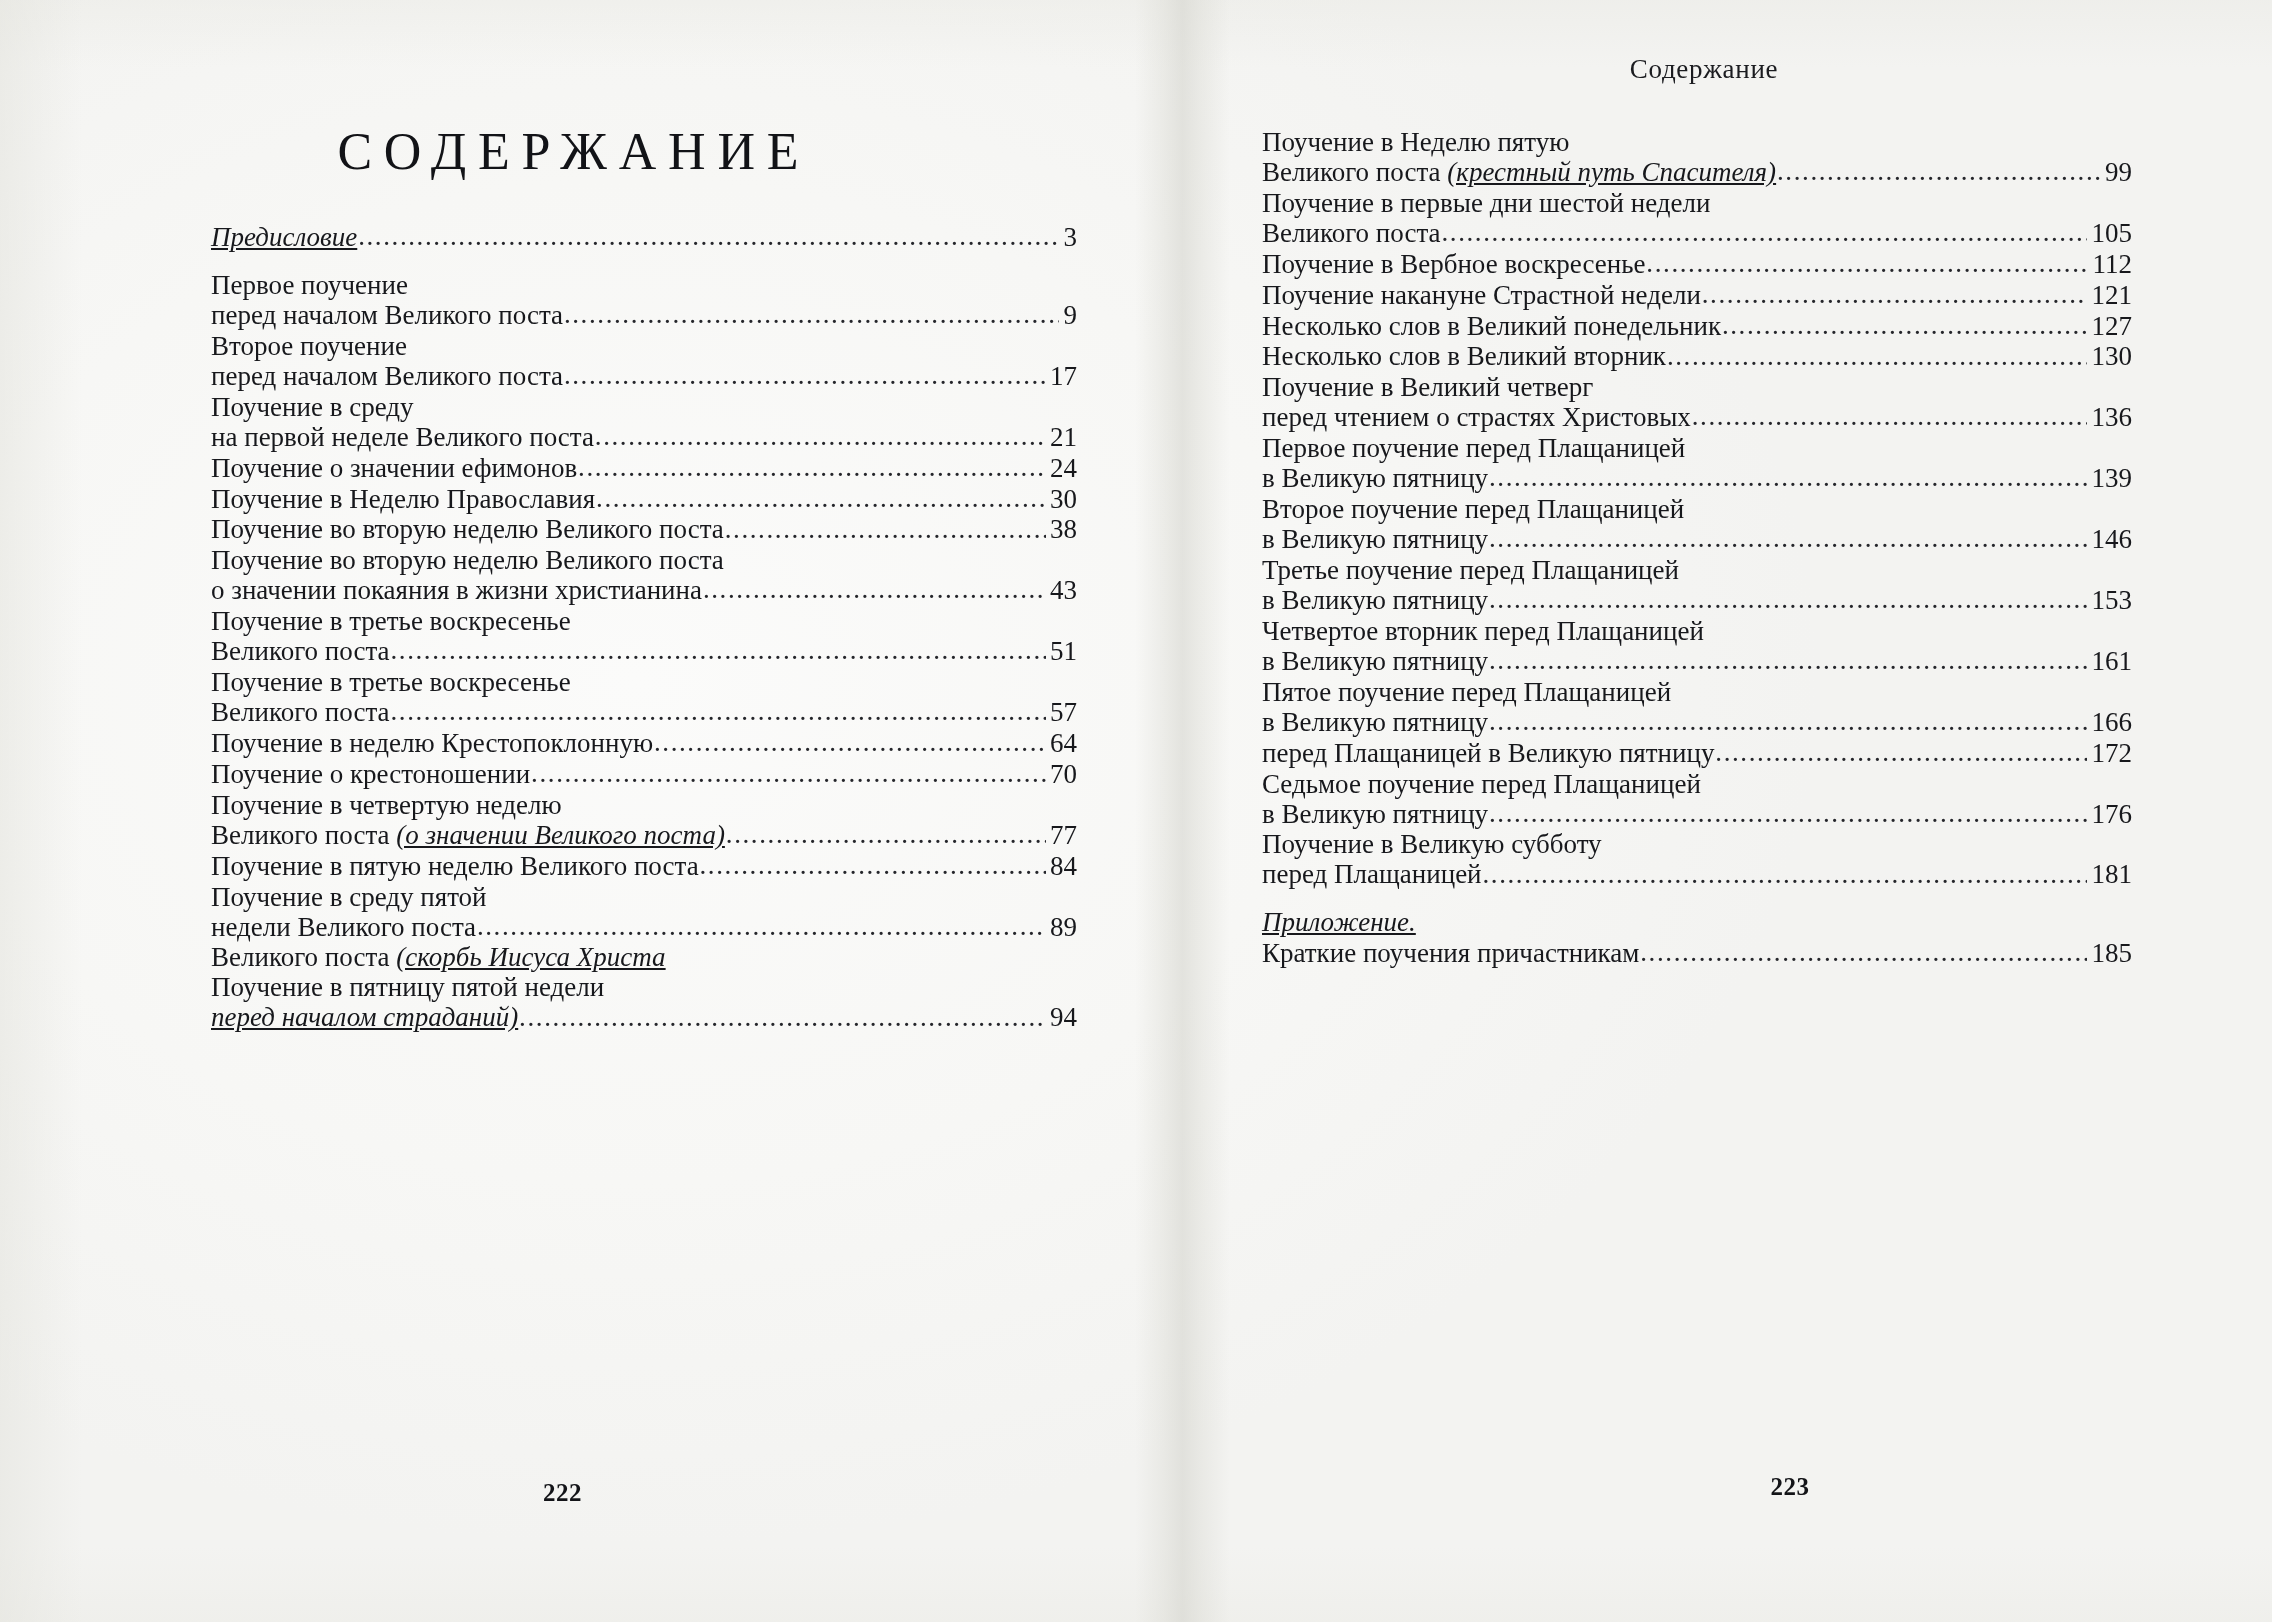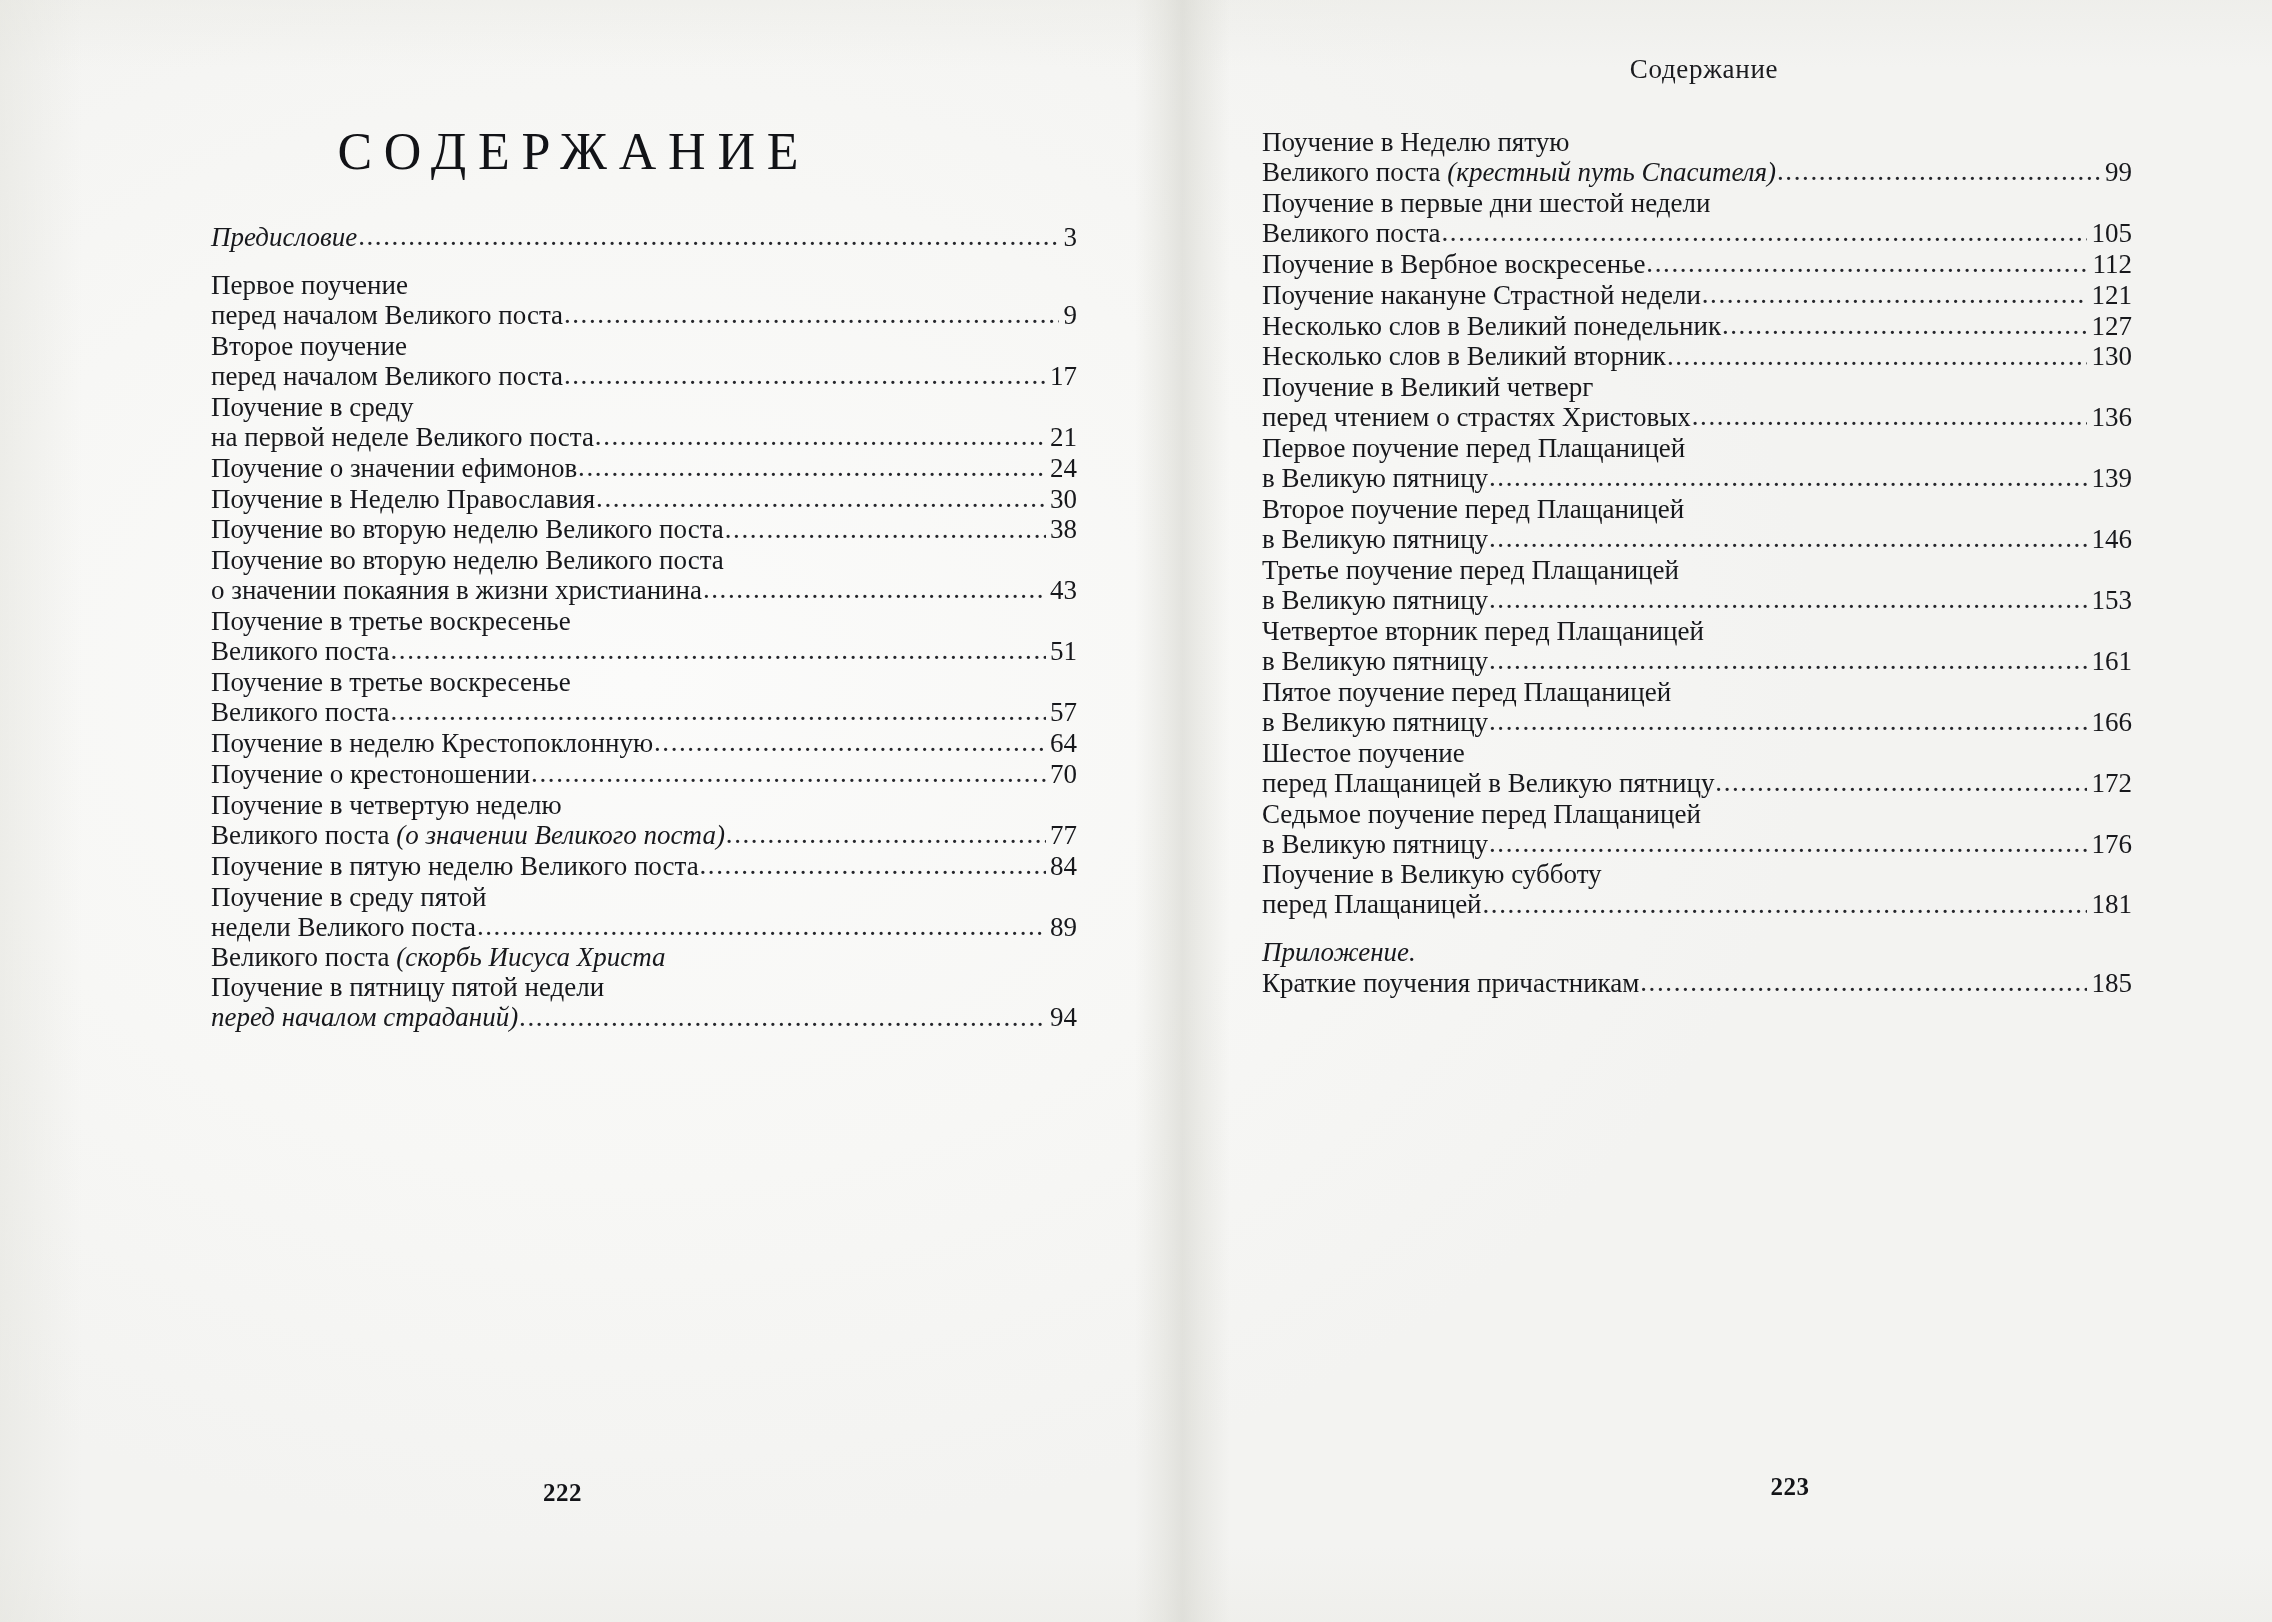--- a/index.html
+++ b/index.html
@@ -117,21 +117,21 @@
     color: #24252a;
     position: relative;
     top: -0.9px;
   }
   .leader-page {
     flex: 0 0 auto;
     text-align: right;
     white-space: nowrap;
     padding-left: 1.8px;
   }
-  .ital { font-style: italic; }
+  .ital { font-style: italic; text-decoration: underline; }
 
   .folio {
     position: absolute;
     bottom: 90px;
     left: 0;
     width: 100%;
     text-align: center;
     font-size: 25px;
     font-weight: bold;
     letter-spacing: 0.5px;
@@ -370,21 +370,20 @@
         </div>
         <div class="entry">
           <span class="line">Пятое поучение перед Плащаницей</span>
           <div class="leader-row">
             <span class="leader-text">в Великую пятницу</span>
             <span class="leader-dots">..........................................................................................</span>
             <span class="leader-page">166</span>
           </div>
         </div>
         <div class="entry">
-          <span class="line">Шестое поучение</span>
           <div class="leader-row">
             <span class="leader-text">перед Плащаницей в Великую пятницу</span>
             <span class="leader-dots">..........................................................................................</span>
             <span class="leader-page">172</span>
           </div>
         </div>
         <div class="entry">
           <span class="line">Седьмое поучение перед Плащаницей</span>
           <div class="leader-row">
             <span class="leader-text">в Великую пятницу</span>

